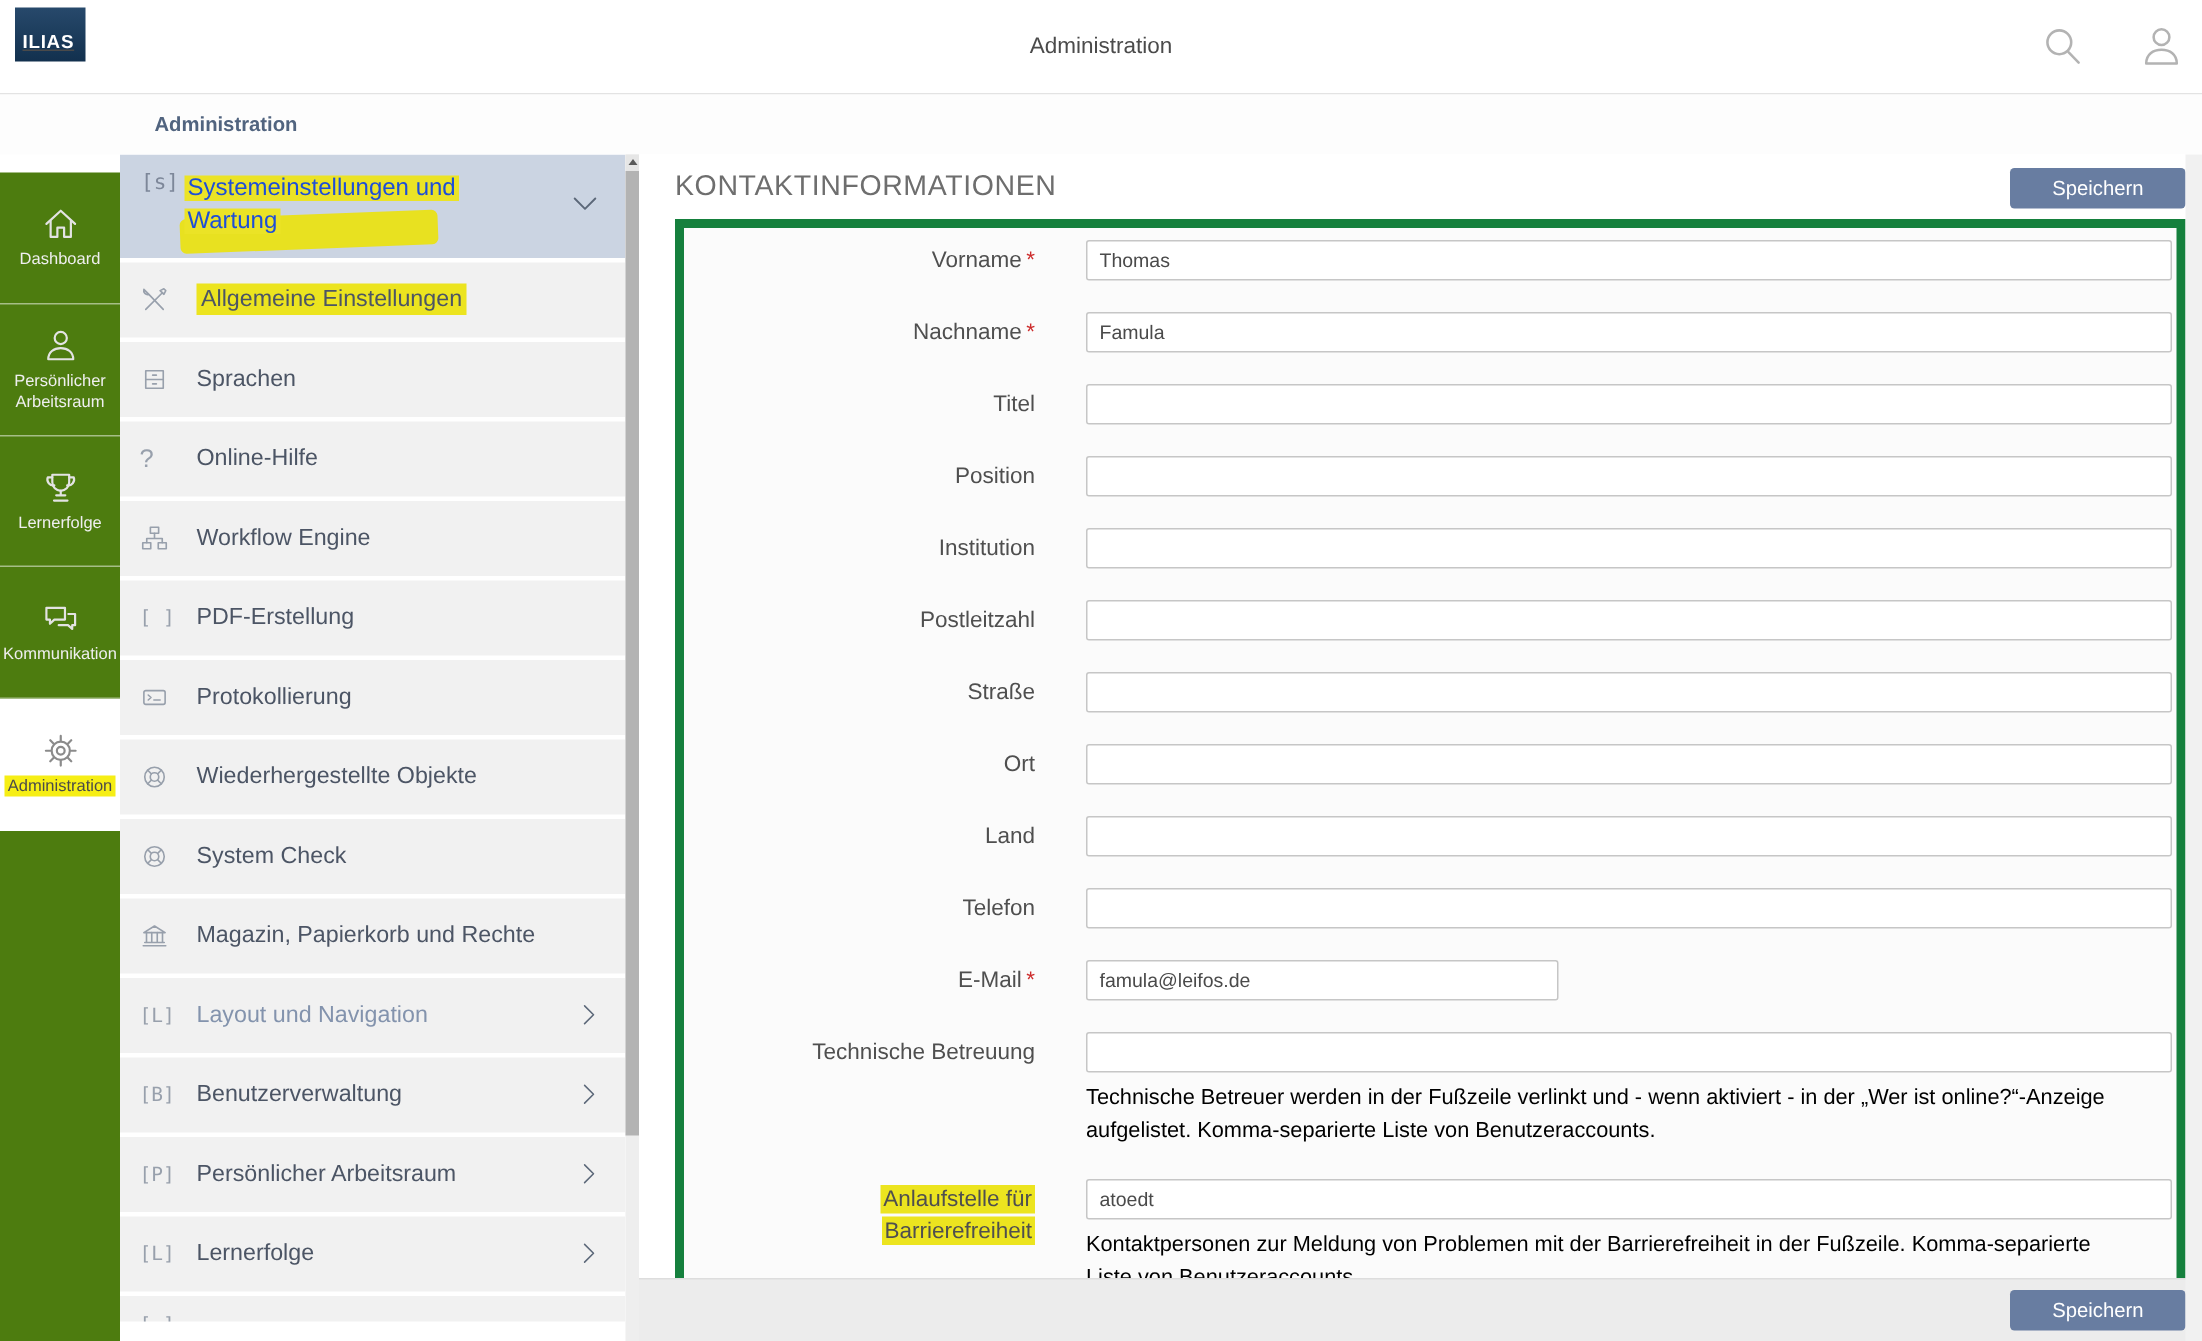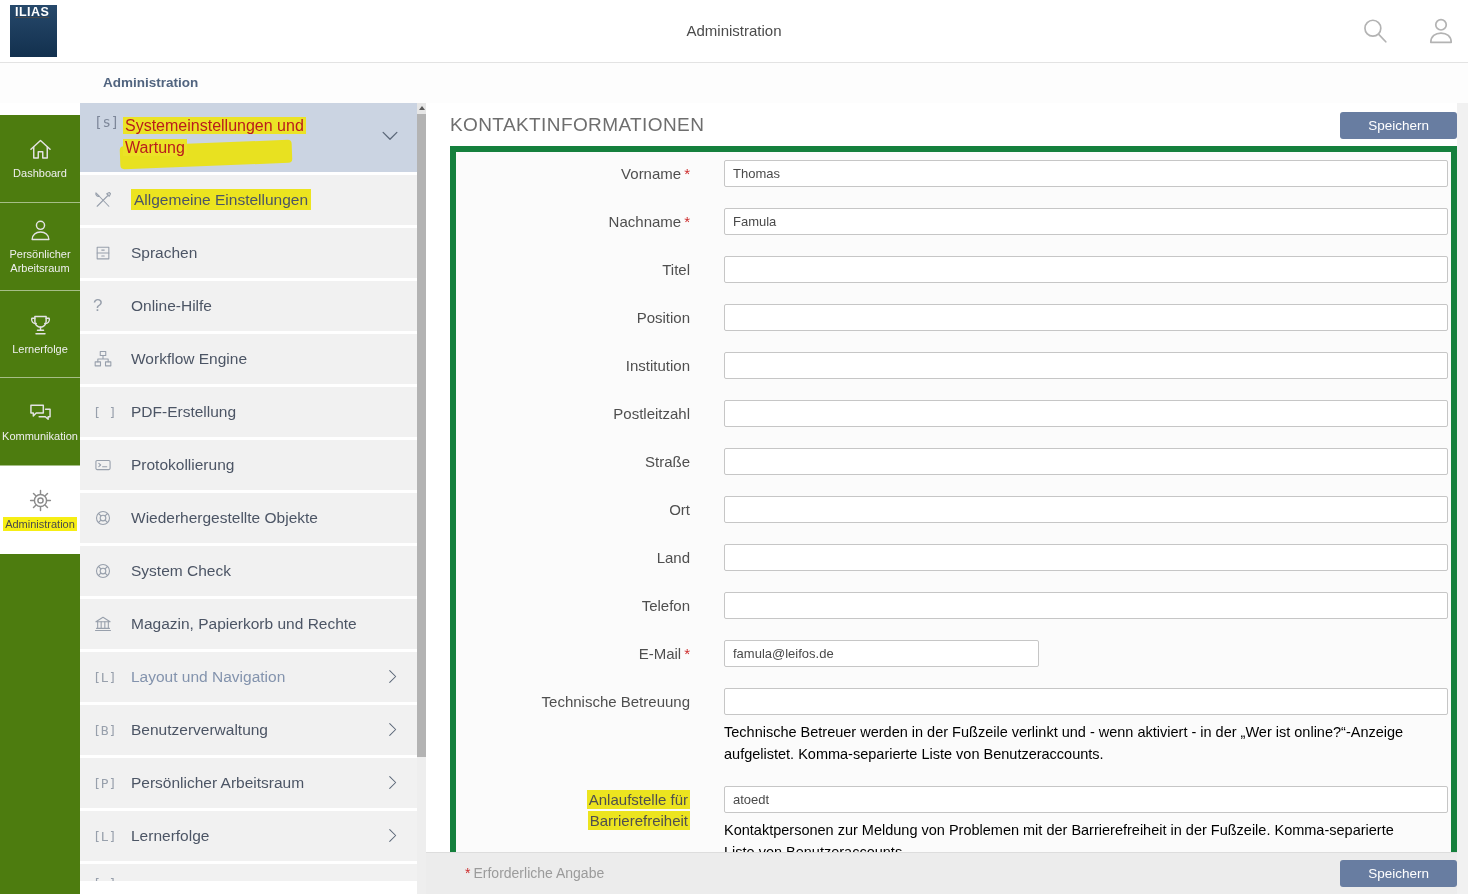--- a/index.html
+++ b/index.html
@@ -3,22 +3,22 @@
 <meta charset="utf-8">
 <style>
   html,body{margin:0;padding:0;}
   body{
     width:1468px;height:894px;position:relative;overflow:hidden;
     font-family:"Liberation Sans","DejaVu Sans",sans-serif;
     background:#ffffff;color:#4a4a4a;
   }
   
   .topbar{position:absolute;left:0;top:0;width:1468px;height:62px;background:#fff;border-bottom:1px solid #e3e3e3;}
-  .logo{position:absolute;left:10px;top:5px;width:47px;height:52px;
-    background:linear-gradient(#27496b,#12304e);display:flex;align-items:flex-start;text-decoration:underline;}
+  .logo{position:absolute;left:10px;top:5px;width:47px;height:36px;
+    background:linear-gradient(#27496b,#12304e);display:flex;align-items:flex-end;text-decoration:underline;}
   .logo span{color:#fff;font-weight:bold;font-size:12.5px;letter-spacing:.5px;padding:0 0 6px 5px;}
   .page-title{position:absolute;left:0;right:0;top:0;height:62px;line-height:62px;text-align:center;
     font-size:15px;color:#4b4b4b;}
   .topicon{position:absolute;top:14px;width:34px;height:34px;color:#b3b3b3;cursor:pointer;}
   .topicon svg{width:34px;height:34px;}
   .topicon.search{right:76px;}
   .topicon.user{right:10px;}
   
   .crumbrow{position:absolute;left:0;top:63px;width:1468px;height:40px;background:#fdfdfd;}
   .crumb{position:absolute;left:103px;top:12px;font-size:13.5px;font-weight:bold;color:#51647f;cursor:pointer;}
@@ -32,21 +32,21 @@
   .rail-item .ricon svg{width:27px;height:27px;}
   .rail-item .rlabel{font-size:11px;color:#efefef;text-align:center;line-height:1.25;padding:3px 1px 0 1px;}
   .rail-item.active{background:#ffffff;}
   .rail-item.active .ricon{color:#8b8b8b;}
   .rail-item.active .rlabel{color:#4a4a4a;}
   .rail-item.active .rlabel .hl{background:#f6ee15;padding:1px 2px;}
   
   .sidebar{position:absolute;left:80px;top:0;width:337px;height:791px;background:#fff;overflow:hidden;}
   .side-header{position:relative;height:69px;background:#cbd4e2;cursor:pointer;}
   .side-header .sicon{position:absolute;left:14px;top:11px;color:#7d8799;font-family:"DejaVu Sans Mono",monospace;font-size:14px;}
-  .side-header .stext{position:absolute;left:43px;top:12px;font-size:16px;line-height:22px;color:#b91c1c;z-index:2;}
+  .side-header .stext{position:absolute;left:43px;top:12px;font-size:16px;line-height:22px;color:#1d4ed8;z-index:2;}
   .side-header .stext .hl{background:#ebe326;padding:0 2px;}
   .side-header .smear{position:absolute;left:40px;top:40px;width:172px;height:23px;background:#e8e120;
     transform:rotate(-2.2deg);border-radius:4px;z-index:1;}
   .side-header .chev{position:absolute;right:16px;top:22px;color:#5c6879;}
   .side-header .chev svg{width:22px;height:22px;}
   .side-item{position:relative;height:50px;margin-top:3px;background:#f1f1f1;display:flex;align-items:center;cursor:pointer;}
   .side-item .sicon{width:30px;margin-left:13px;color:#98a0ac;flex:none;display:flex;justify-content:flex-start;
     font-family:"DejaVu Sans Mono",monospace;font-size:13px;}
   .side-item .sicon svg{width:20px;height:20px;}
   .side-item .slabel{margin-left:8px;font-size:15.5px;color:#4c5565;}
@@ -335,21 +335,18 @@
         <div class="frow">
           <div class="flabel"><span>Technische Betreuung</span></div>
           <div class="fctrl"><input type="text" class="tinput" value="" style=""><div class="fhelp">Technische Betreuer werden in der Fußzeile verlinkt und - wenn aktiviert - in der „Wer ist online?“-Anzeige aufgelistet. Komma-separierte Liste von Benutzeraccounts.</div></div>
         </div>
         <div class="frow">
           <div class="flabel twoline"><span class="hl">Anlaufstelle für</span><br><span class="hl">Barrierefreiheit</span></div>
           <div class="fctrl"><input type="text" class="tinput" value="atoedt" style=""><div class="fhelp">Kontaktpersonen zur Meldung von Problemen mit der Barrierefreiheit in der Fußzeile. Komma-separierte Liste von Benutzeraccounts.</div></div>
         </div>
       </div>
     <div class="ffooter">
-      <div class="fnote">
-        <span class="star">*</span><span>Erforderliche Angabe</span>
-      </div>
       <button class="btn save-bottom">Speichern</button>
     </div>
   </div>
 
   <div class="rgutter"></div>
 </div>
 
 </body></html>

